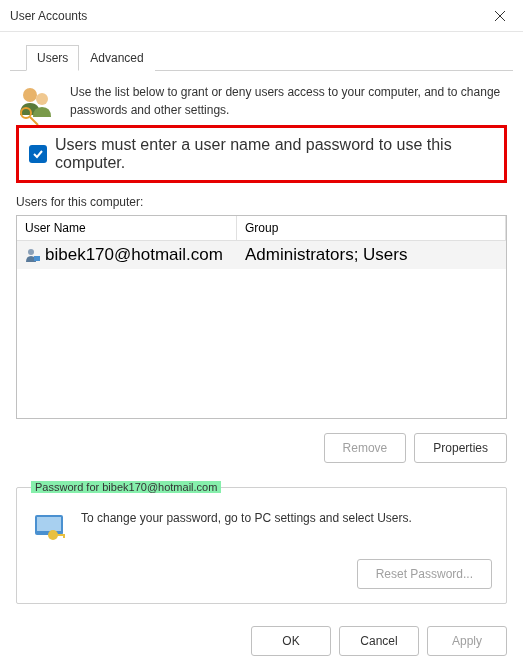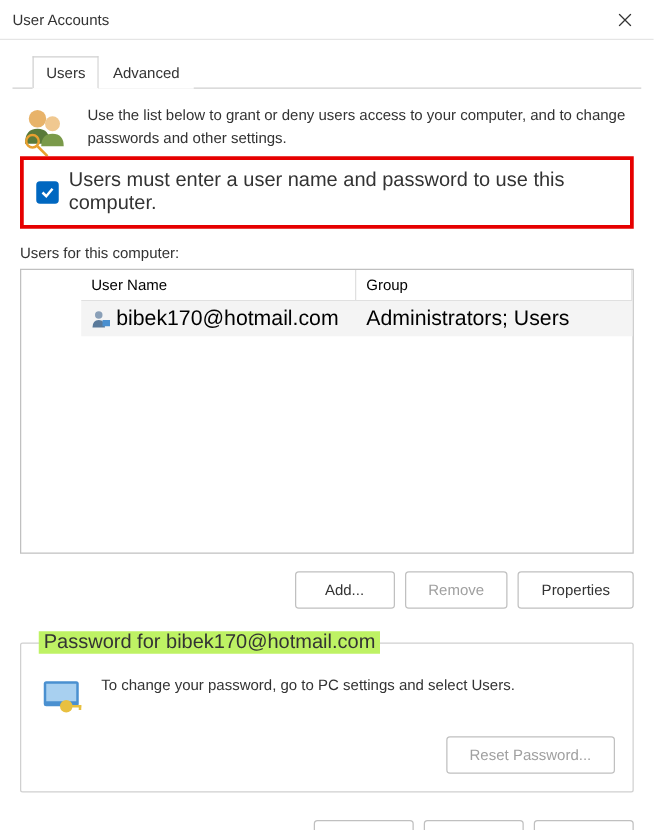--- a/index.html
+++ b/index.html
@@ -23,35 +23,35 @@
     .intro-text { font-size: 12px; color: #333; line-height: 1.5; }
     
     .highlight-box { border: 3px solid #e60000; padding: 8px 10px; margin-bottom: 12px; }
     .checkbox-row { display: flex; align-items: center; gap: 8px; }
     .chk { width: 18px; height: 18px; background: #0067c0; border-radius: 3px; display: flex; align-items: center; justify-content: center; flex-shrink: 0; }
     .chk svg { width: 12px; height: 12px; }
     .chk-label { font-size: 16px; color: #333; }
     
     .section-label { font-size: 12px; color: #333; margin-bottom: 6px; }
     
-    .table-container { border: 1px solid #c0c0c0; height: 228px; background: #fff; padding-left: 48px; }
+    .table-container { border: 1px solid #c0c0c0; height: 204px; background: #fff; }
     .table-header { display: flex; background: #fff; border-bottom: 1px solid #e0e0e0; }
     .table-header-cell { font-size: 12px; padding: 5px 8px; border-right: 1px solid #e0e0e0; }
     .col-name { width: 220px; }
     .col-group { flex: 1; }
     .table-row { display: flex; background: #f4f4f4; }
     .table-cell { font-size: 17px; padding: 4px 8px; display: flex; align-items: center; gap: 4px; }
     .user-row-icon { width: 16px; height: 16px; flex-shrink: 0; }
     
     .button-row { display: flex; justify-content: flex-end; gap: 8px; margin-top: 14px; margin-bottom: 18px; }
     .btn { font-size: 12px; padding: 7px 18px; background: #fff; border: 1px solid #c0c0c0; border-radius: 3px; cursor: pointer; color: #333; min-width: 80px; }
     .btn:disabled { color: #a0a0a0; cursor: default; }
     
     .fieldset { border: 1px solid #d0d0d0; border-radius: 2px; padding: 16px 14px 14px; position: relative; margin: 0; }
-    .fieldset-legend { font-size: 16px; color: #333; padding: 0 4px; background: #bef264; }
+    .fieldset-legend { font-size: 11px; color: #333; padding: 0 4px; background: #86efac; }
     .pw-row { display: flex; gap: 14px; }
     .key-icon { width: 36px; height: 36px; flex-shrink: 0; }
     .pw-text { font-size: 12px; color: #333; line-height: 1.5; }
     .pw-btn-row { display: flex; justify-content: flex-end; margin-top: 14px; }
     
     .footer-sep { height: 1px; background: #e0e0e0; margin: 0 10px; }
     .footer { display: flex; justify-content: flex-end; gap: 8px; padding: 10px 16px; align-items: center; }
   </style>
 </head>
 <body>
@@ -113,21 +113,20 @@
             <path d="M1 15 Q1 9 6 9 Q11 9 11 15 Z" fill="#5a7a9a"></path>
             <rect x="9" y="9" width="6" height="5" fill="#4a90d0"></rect>
           </svg>
           <span>bibek170@hotmail.com</span>
         </div>
         <div class="table-cell col-group">Administrators; Users</div>
       </div>
     </div>
 
     <div class="button-row">
-      <button class="btn">Add...</button>
       <button class="btn" disabled="">Remove</button>
       <button class="btn">Properties</button>
     </div>
 
     <fieldset class="fieldset">
       <legend class="fieldset-legend">Password for bibek170@hotmail.com</legend>
       <div class="pw-row">
         <svg class="key-icon" viewBox="0 0 36 36">
           <rect x="4" y="6" width="28" height="20" rx="2" fill="#4a90d0"></rect>
           <rect x="6" y="8" width="24" height="14" fill="#a8d0f0"></rect>

